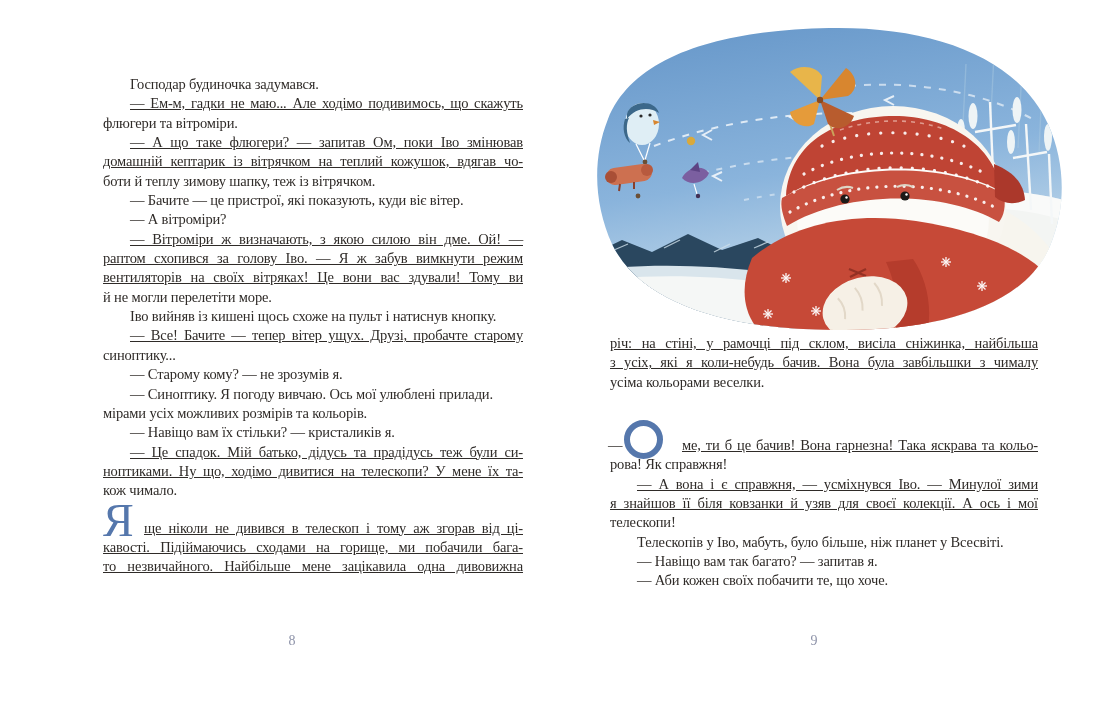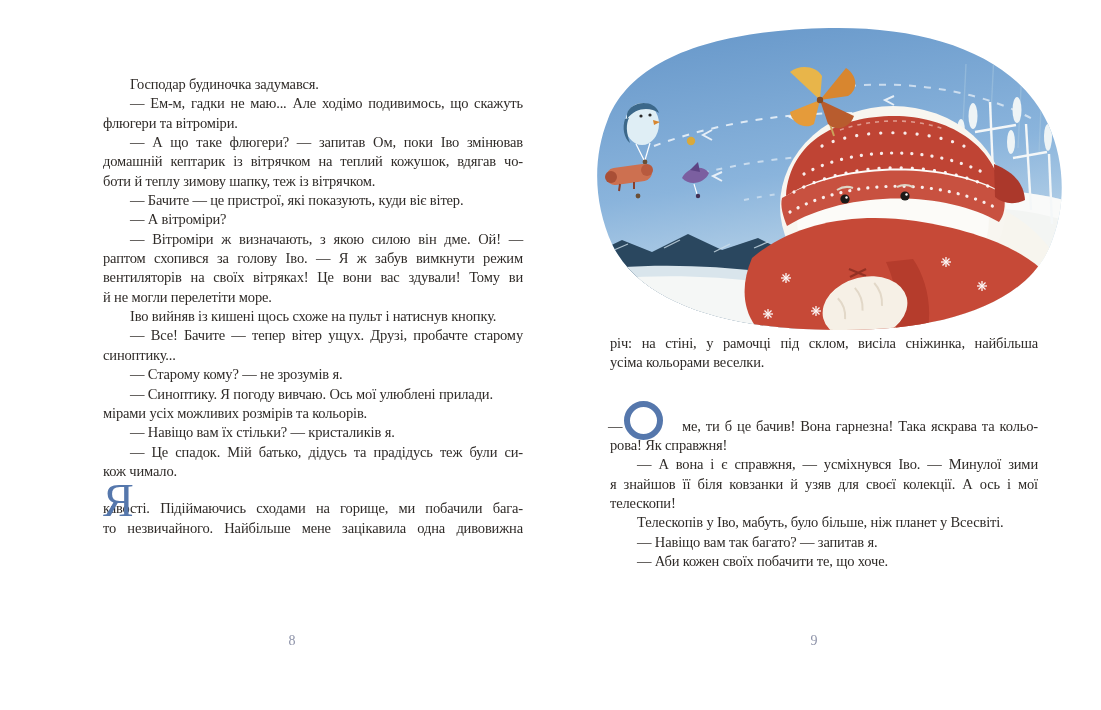--- a/index.html
+++ b/index.html
@@ -2,21 +2,21 @@
 <html><head>
 <meta charset="utf-8">
 <style>
   html,body{margin:0;padding:0;background:#ffffff;width:1101px;height:710px;overflow:hidden;}
   .spread{position:relative;width:1101px;height:710px;background:#ffffff;
           font-family:"Liberation Serif","DejaVu Serif",serif;color:#2f2b28;}
   .col{position:absolute;font-size:14.5px;line-height:19.35px;letter-spacing:-0.15px;}
   #left-col{left:81px;top:75px;width:420px;margin-left:22px;}
   #right-col{left:610px;top:334px;width:428px;}
   .line{text-align:left;white-space:nowrap;}
-  .line.justify{text-align:justify;text-align-last:justify;white-space:normal;}
+  .line.justify{text-align:justify;text-align-last:justify;white-space:normal;text-decoration:underline;}
   .line.indent{text-indent:27px;}
   .gap-left{height:18px;}
   .gap-right{height:44px;}
   .dc-para{position:relative;}
   .dropcap{position:absolute;left:0;top:-21px;font-size:46px;line-height:1;
            color:#5577ac;font-family:"Liberation Serif",serif;}
   .fl-left{padding-left:41px;}
   .fl-right{padding-left:72px;}
   .o-dash{position:absolute;left:-2px;top:0;color:#2f2b28;}
   .ring-o{position:absolute;left:14px;top:-16px;width:27px;height:27px;
@@ -254,38 +254,41 @@
           <div class="line justify">вентиляторів на своїх вітряках! Це вони вас здували! Тому ви</div>
           <div class="line">й не могли перелетіти море.</div>
           <div class="line indent">Іво вийняв із кишені щось схоже на пульт і натиснув кнопку.</div>
           <div class="line justify indent">— Все! Бачите — тепер вітер ущух. Друзі, пробачте старому</div>
           <div class="line">синоптику...</div>
           <div class="line indent">— Старому кому? — не зрозумів я.</div>
           <div class="line indent">— Синоптику. Я погоду вивчаю. Ось мої улюблені прилади.</div>
           <div class="line">мірами усіх можливих розмірів та кольорів.</div>
           <div class="line indent">— Навіщо вам їх стільки? — кристаликів я.</div>
           <div class="line justify indent">— Це спадок. Мій батько, дідусь та прадідусь теж були си-</div>
+          <div class="line justify">ноптиками. Ну що, ходімо дивитися на телескопи? У мене їх та-</div>
           <div class="line">кож чимало.</div>
         </div>
       <div class="gap-left"></div>
       <div class="dc-para">
         <span class="dropcap">Я</span>
+        <div class="line justify fl-left">ще ніколи не дивився в телескоп і тому аж згорав від ці-</div>
         <div>
             <div class="line justify">кавості. Підіймаючись сходами на горище, ми побачили бага-</div>
             <div class="line justify">то незвичайного. Найбільше мене зацікавила одна дивовижна</div>
           </div>
       </div>
     </div>
     <div class="pagenum" id="pagenum-left">8</div>
   </div>
 
   <div class="page">
     <div class="col" id="right-col">
       <div>
           <div class="line justify">річ: на стіні, у рамочці під склом, висіла сніжинка, найбільша</div>
+          <div class="line justify">з усіх, які я коли-небудь бачив. Вона була завбільшки з чималу</div>
           <div class="line">усіма кольорами веселки.</div>
         </div>
       <div class="gap-right"></div>
       <div class="dc-para">
         <span class="o-dash">—</span>
         <span class="ring-o" aria-label="О"></span>
         <div class="line justify fl-right">ме, ти б це бачив! Вона гарнезна! Така яскрава та кольо-</div>
         <div>
             <div class="line">рова! Як справжня!</div>
             <div class="line justify indent">— А вона і є справжня, — усміхнувся Іво. — Минулої зими</div>

